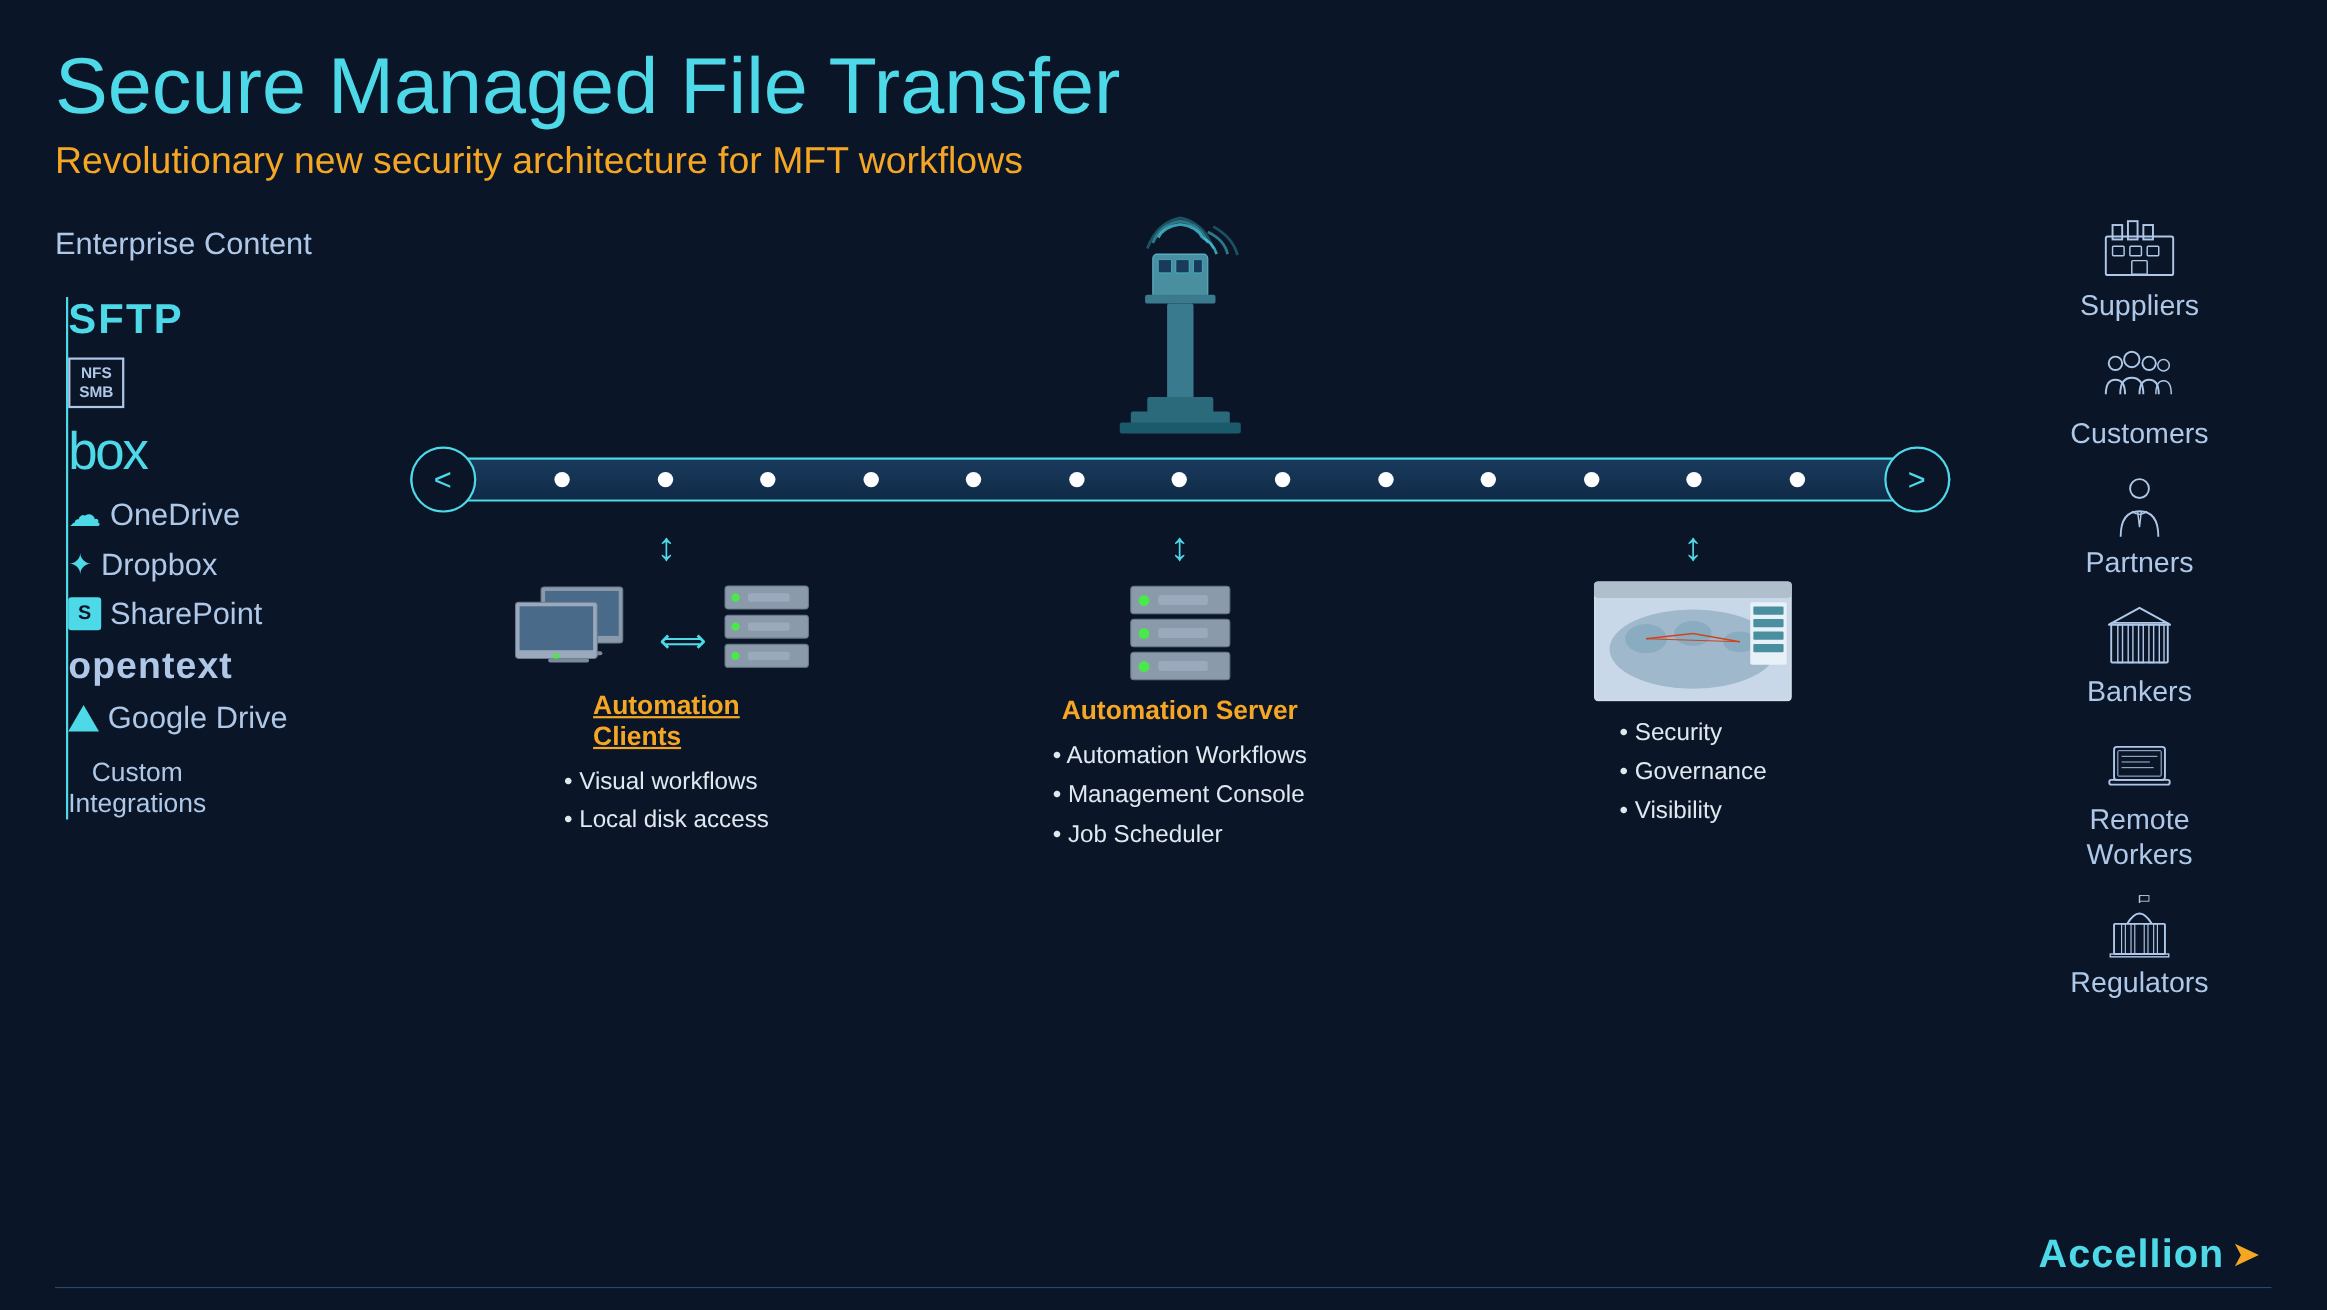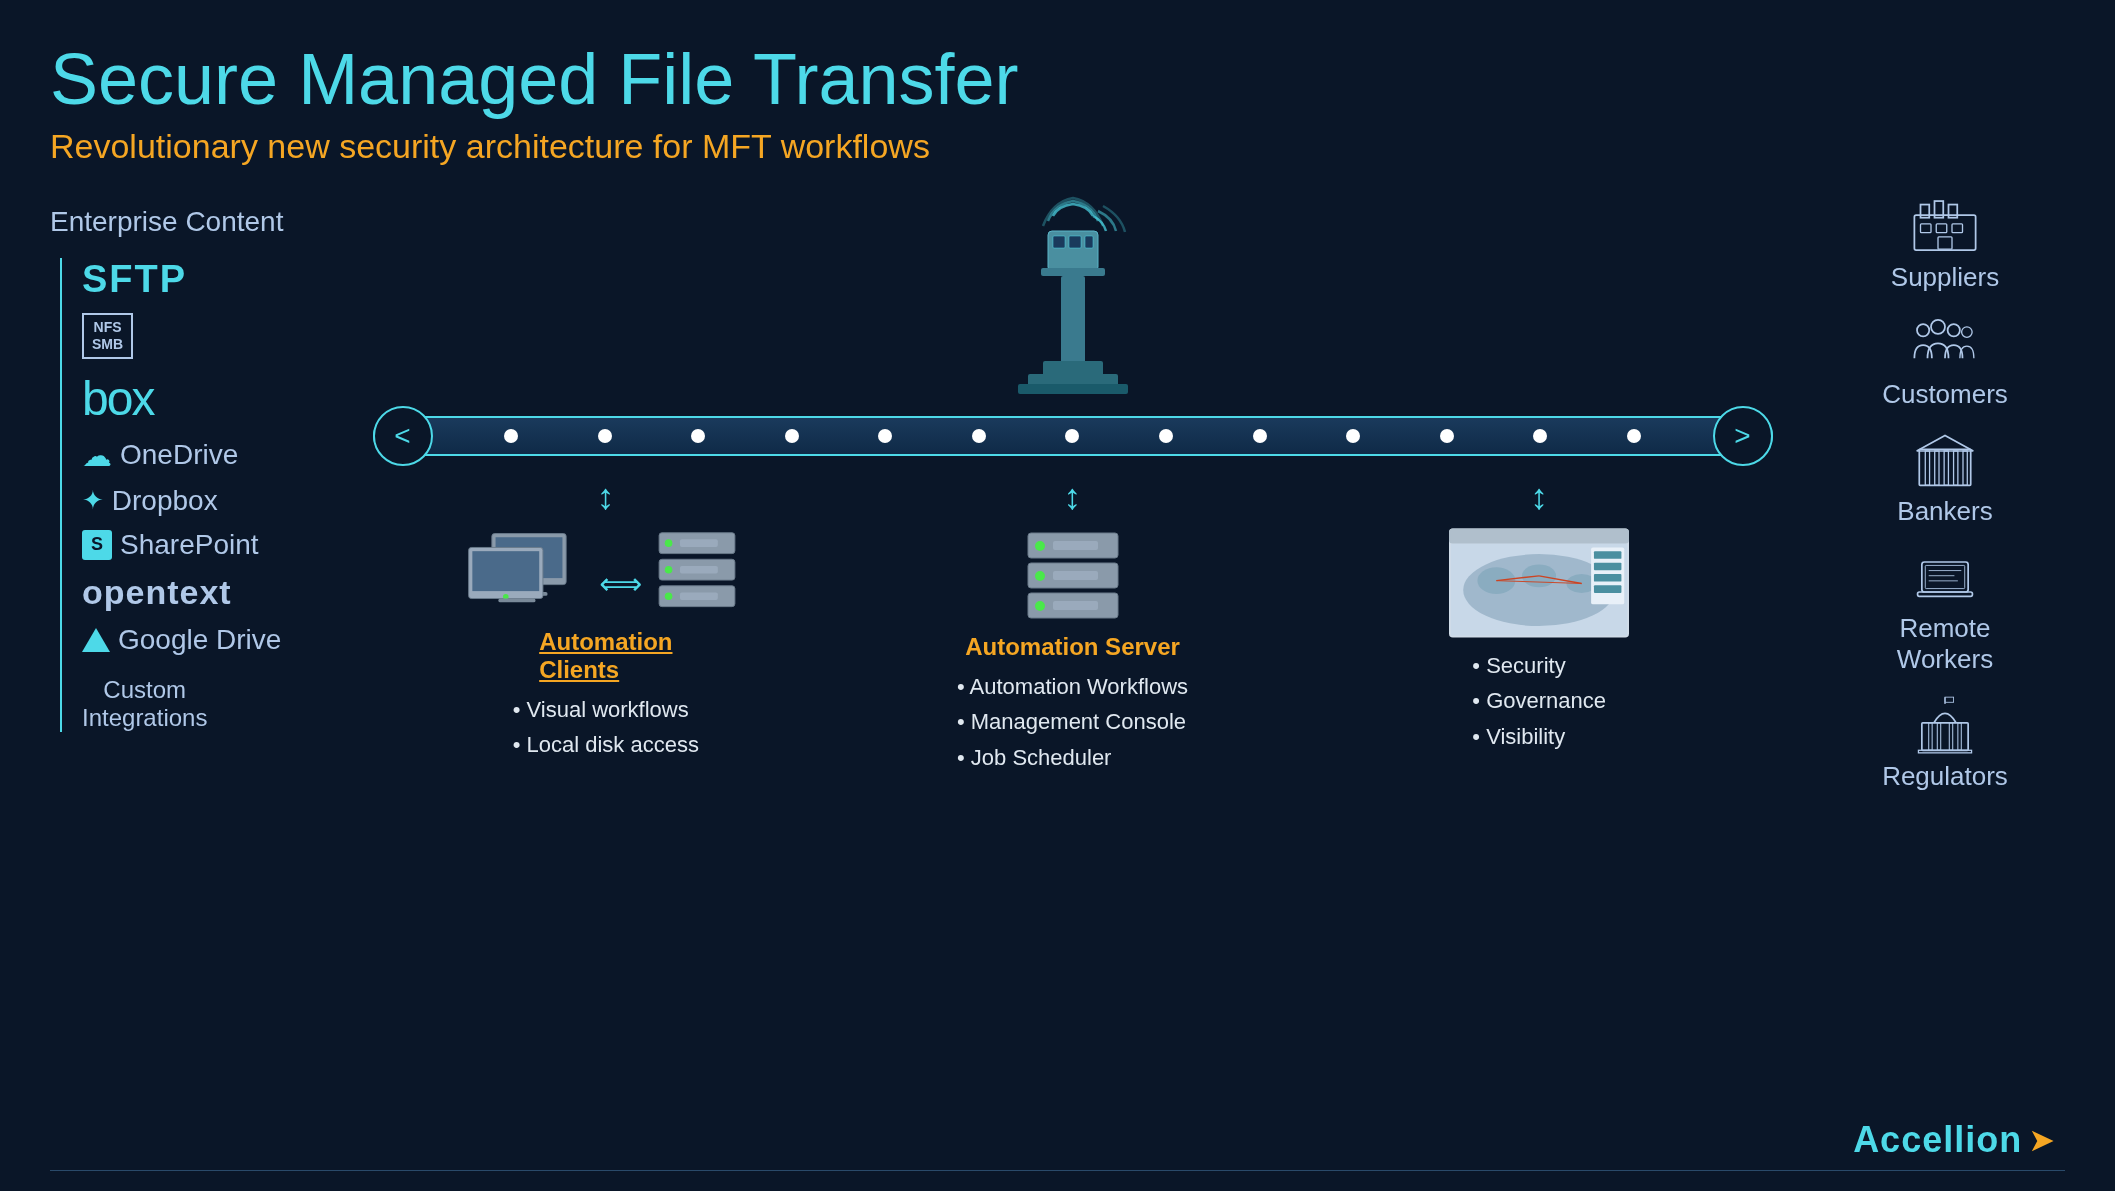--- a/index.html
+++ b/index.html
@@ -47,27 +47,26 @@
     
     .left-sidebar {
       width: 270px;
       flex-shrink: 0;
       padding-top: 10px;
     }
 
     .enterprise-label {
       color: #b0c8e8;
       font-size: 28px;
-      margin-bottom: 20px;
+      margin-bottom: 32px;
       font-weight: 300;
     }
 
     .left-items {
       border-left: 2px solid #4dd9e8;
-      padding-left: 20px;
       margin-left: 10px;
     }
 
     .left-item {
       margin-bottom: 12px;
       display: flex;
       align-items: center;
       gap: 8px;
     }
 
@@ -615,20 +614,32 @@
 
           <circle cx="50" cy="18" r="7" fill="none" stroke="#b0c8e8" stroke-width="2"></circle>
           <path d="M40,50 Q40,35 50,35 Q60,35 60,50" fill="none" stroke="#b0c8e8" stroke-width="2"></path>
 
           <circle cx="65" cy="20" r="6" fill="none" stroke="#b0c8e8" stroke-width="1.5"></circle>
           <path d="M57,50 Q57,36 65,36 Q73,36 73,50" fill="none" stroke="#b0c8e8" stroke-width="1.5"></path>
         </svg>
         <span class="right-label">Customers</span>
       </div>
 
+      <div class="right-item">
+        <svg class="partners-icon-svg" viewBox="0 0 70 65" xmlns="http://www.w3.org/2000/svg">
+
+          <circle cx="35" cy="14" r="10" fill="none" stroke="#b0c8e8" stroke-width="2"></circle>
+          <path d="M15,65 Q15,38 35,38 Q55,38 55,65" fill="none" stroke="#b0c8e8" stroke-width="2"></path>
+
+          <path d="M33,38 L35,55 L37,38" fill="none" stroke="#b0c8e8" stroke-width="1.5"></path>
+
+          <path d="M27,38 Q35,45 43,38" fill="none" stroke="#b0c8e8" stroke-width="1.5"></path>
+        </svg>
+        <span class="right-label">Partners</span>
+      </div>
 
       <div class="right-item">
         <svg class="bankers-icon-svg" viewBox="0 0 70 65" xmlns="http://www.w3.org/2000/svg">
 
           <rect x="5" y="20" width="60" height="42" rx="1" fill="none" stroke="#b0c8e8" stroke-width="2"></rect>
 
           <polygon points="2,22 35,4 68,22" fill="none" stroke="#b0c8e8" stroke-width="2"></polygon>
 
           <rect x="12" y="22" width="5" height="40" fill="none" stroke="#b0c8e8" stroke-width="1.5"></rect>
           <rect x="23" y="22" width="5" height="40" fill="none" stroke="#b0c8e8" stroke-width="1.5"></rect>

